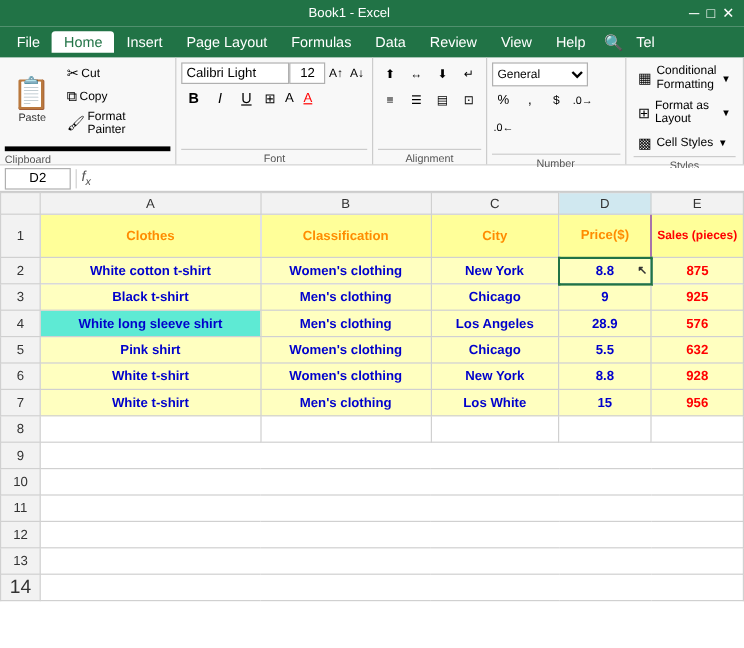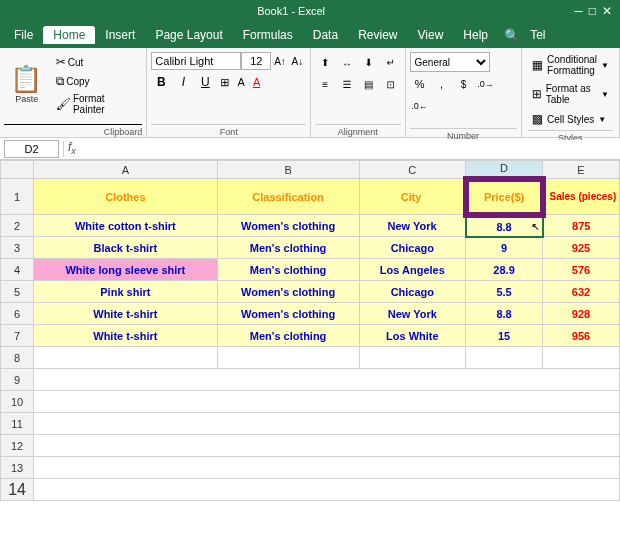--- a/index.html
+++ b/index.html
@@ -48,21 +48,21 @@
         <div style="display:flex; align-items:center; gap:2px; cursor:pointer; padding:1px 3px; border:1px solid transparent; border-radius:2px; font-size:10px;">
           <span style="font-size:12px;">⧉</span>
           <span style="font-size:10px;">Copy</span>
         </div>
         <div style="display:flex; align-items:center; gap:2px; cursor:pointer; padding:1px 3px; border:1px solid transparent; border-radius:2px; font-size:10px;">
           <span style="font-size:12px;">🖌</span>
           <span style="font-size:10px;">Format Painter</span>
         </div>
       </div>
     </div>
-    <div style="font-size:9px; color:#555; text-align:right; border-top:1px solid #000000; padding-top:2px; margin-top:6px;">Clipboard</div>
+    <div style="font-size:9px; color:#555; text-align:left; border-top:4px solid #000000; padding-top:2px; margin-top:6px;">Clipboard</div>
   </div>
 
   <div style="display:flex; flex-direction:column; padding:4px 4px 0 4px; border-right:1px solid #ccc; min-width:145px;">
     <div style="display:flex; flex-direction:column; gap:2px; flex:1;">
       <div style="display:flex; align-items:center; gap:0;">
         <input style="width: 90px; height: 18px; border: 1px solid rgb(176, 176, 176); padding: 0px 3px; font-size: 11px;" value="Calibri Light">
         <input style="width: 30px; height: 18px; border: 1px solid rgb(176, 176, 176); padding: 0px 2px; font-size: 11px; text-align: center;" value="12">
         <button style="width:18px; height:18px; border:1px solid transparent; background:none; cursor:pointer; font-size:10px; display:flex; align-items:center; justify-content:center;">A↑</button>
         <button style="width:18px; height:18px; border:1px solid transparent; background:none; cursor:pointer; font-size:10px; display:flex; align-items:center; justify-content:center;">A↓</button>
       </div>
@@ -114,21 +114,21 @@
 
   <div style="display:flex; flex-direction:column; padding:4px 6px 0 6px; border-right:1px solid #ccc; flex:1;">
     <div style="display:flex; flex-direction:column; gap:3px; flex:1;">
       <div style="display:flex; align-items:center; gap:4px; cursor:pointer; padding:1px 3px; border:1px solid transparent; border-radius:2px; font-size:10px;">
         <span style="font-size:12px;">▦</span>
         <span style="font-size:10px;">Conditional Formatting</span>
         <span style="font-size:8px;">▼</span>
       </div>
       <div style="display:flex; align-items:center; gap:4px; cursor:pointer; padding:1px 3px; border:1px solid transparent; border-radius:2px; font-size:10px;">
         <span style="font-size:12px;">⊞</span>
-        <span style="font-size:10px;">Format as Table</span>
+        <span style="font-size:10px;">Format as Layout</span>
         <span style="font-size:8px;">▼</span>
       </div>
       <div style="display:flex; align-items:center; gap:4px; cursor:pointer; padding:1px 3px; border:1px solid transparent; border-radius:2px; font-size:10px;">
         <span style="font-size:12px;">▩</span>
         <span style="font-size:10px;">Cell Styles</span>
         <span style="font-size:8px;">▼</span>
       </div>
     </div>
     <div style="font-size:9px; color:#555; text-align:center; border-top:1px solid #ccc; padding-top:2px; margin-top:2px;">Styles</div>
   </div>
@@ -164,21 +164,21 @@
         <th style="background:#f2f2f2; border:1px solid #d0d0d0; text-align:center; font-size:11px; color:#333; height:18px; font-weight:normal; cursor:pointer;">E</th>
       </tr>
     </thead>
     <tbody>
 
       <tr>
         <td style="background:#f2f2f2; border:1px solid #d0d0d0; text-align:center; font-size:11px; color:#333; height:22px; cursor:pointer;">1</td>
         <td style="border:1px solid #d0d0d0; height:36px; padding:0 4px; font-size:11px; background:#ffff99; color:#ff8c00; font-weight:bold; text-align:center; overflow:hidden; white-space:nowrap;">Clothes</td>
         <td style="border:1px solid #d0d0d0; height:22px; padding:0 4px; font-size:11px; background:#ffff99; color:#ff8c00; font-weight:bold; text-align:center; overflow:hidden; white-space:nowrap;">Classification</td>
         <td style="border:1px solid #d0d0d0; height:22px; padding:0 4px; font-size:11px; background:#ffff99; color:#ff8c00; font-weight:bold; text-align:center; overflow:hidden; white-space:nowrap;">City</td>
-        <td style="border:6px solid #701a75; height:22px; padding:0 4px; font-size:11px; background:#ffff99; color:#ff8c00; font-weight:bold; text-align:center; overflow:hidden; white-space:nowrap;">Price($)</td>
+        <td style="border:1px solid #701a75; height:22px; padding:0 4px; font-size:11px; background:#ffff99; color:#ff8c00; font-weight:bold; text-align:center; overflow:hidden; white-space:nowrap;">Price($)</td>
         <td style="border:1px solid #d0d0d0; height:22px; padding:0 4px; font-size:10px; background:#ffff99; color:#ff0000; font-weight:bold; text-align:center; overflow:hidden; white-space:nowrap; line-height:1.1;">Sales (pieces)</td>
       </tr>
 
       <tr>
         <td style="background:#f2f2f2; border:1px solid #d0d0d0; text-align:center; font-size:11px; color:#333; height:22px; cursor:pointer;">2</td>
         <td style="border:1px solid #d0d0d0; height:22px; padding:0 4px; font-size:11px; background:#ffffc0; color:#0000cc; font-weight:bold; text-align:center; overflow:hidden; white-space:nowrap;">White cotton t-shirt</td>
         <td style="border:1px solid #d0d0d0; height:22px; padding:0 4px; font-size:11px; background:#ffffc0; color:#0000cc; font-weight:bold; text-align:center; overflow:hidden; white-space:nowrap;">Women's clothing</td>
         <td style="border:1px solid #d0d0d0; height:22px; padding:0 4px; font-size:11px; background:#ffffc0; color:#0000cc; font-weight:bold; text-align:center; overflow:hidden; white-space:nowrap;">New York</td>
         <td style="border:2px solid #217346; height:22px; padding:0 4px; font-size:11px; background:#ffffc0; color:#0000cc; font-weight:bold; text-align:center; overflow:hidden; white-space:nowrap; position:relative;">8.8<span style="position:absolute; right:2px; top:3px; font-size:10px; color:#333;">↖</span></td>
         <td style="border:1px solid #d0d0d0; height:22px; padding:0 4px; font-size:11px; background:#ffffc0; color:#ff0000; font-weight:bold; text-align:center; overflow:hidden; white-space:nowrap;">875</td>
@@ -188,21 +188,21 @@
         <td style="background:#f2f2f2; border:1px solid #d0d0d0; text-align:center; font-size:11px; color:#333; height:22px; cursor:pointer;">3</td>
         <td style="border:1px solid #d0d0d0; height:22px; padding:0 4px; font-size:11px; background:#ffffc0; color:#0000cc; font-weight:bold; text-align:center;">Black t-shirt</td>
         <td style="border:1px solid #d0d0d0; height:22px; padding:0 4px; font-size:11px; background:#ffffc0; color:#0000cc; font-weight:bold; text-align:center;">Men's clothing</td>
         <td style="border:1px solid #d0d0d0; height:22px; padding:0 4px; font-size:11px; background:#ffffc0; color:#0000cc; font-weight:bold; text-align:center;">Chicago</td>
         <td style="border:1px solid #d0d0d0; height:22px; padding:0 4px; font-size:11px; background:#ffffc0; color:#0000cc; font-weight:bold; text-align:center;">9</td>
         <td style="border:1px solid #d0d0d0; height:22px; padding:0 4px; font-size:11px; background:#ffffc0; color:#ff0000; font-weight:bold; text-align:center;">925</td>
       </tr>
 
       <tr>
         <td style="background:#f2f2f2; border:1px solid #d0d0d0; text-align:center; font-size:11px; color:#333; height:22px; cursor:pointer;">4</td>
-        <td style="border:1px solid #d0d0d0; height:22px; padding:0 22px; font-size:11px; background:#f9a8d4; color:#0000cc; font-weight:bold; text-align:center;">White long sleeve shirt</td>
+        <td style="border:1px solid #d0d0d0; height:22px; padding:0 22px; font-size:11px; background:#5eead4; color:#0000cc; font-weight:bold; text-align:center;">White long sleeve shirt</td>
         <td style="border:1px solid #d0d0d0; height:22px; padding:0 4px; font-size:11px; background:#ffffc0; color:#0000cc; font-weight:bold; text-align:center;">Men's clothing</td>
         <td style="border:1px solid #d0d0d0; height:22px; padding:0 4px; font-size:11px; background:#ffffc0; color:#0000cc; font-weight:bold; text-align:center;">Los Angeles</td>
         <td style="border:1px solid #d0d0d0; height:22px; padding:0 4px; font-size:11px; background:#ffffc0; color:#0000cc; font-weight:bold; text-align:center;">28.9</td>
         <td style="border:1px solid #d0d0d0; height:22px; padding:0 4px; font-size:11px; background:#ffffc0; color:#ff0000; font-weight:bold; text-align:center;">576</td>
       </tr>
 
       <tr>
         <td style="background:#f2f2f2; border:1px solid #d0d0d0; text-align:center; font-size:11px; color:#333; height:22px; cursor:pointer;">5</td>
         <td style="border:1px solid #d0d0d0; height:22px; padding:0 4px; font-size:11px; background:#ffffc0; color:#0000cc; font-weight:bold; text-align:center;">Pink shirt</td>
         <td style="border:1px solid #d0d0d0; height:22px; padding:0 4px; font-size:11px; background:#ffffc0; color:#0000cc; font-weight:bold; text-align:center;">Women's clothing</td>

